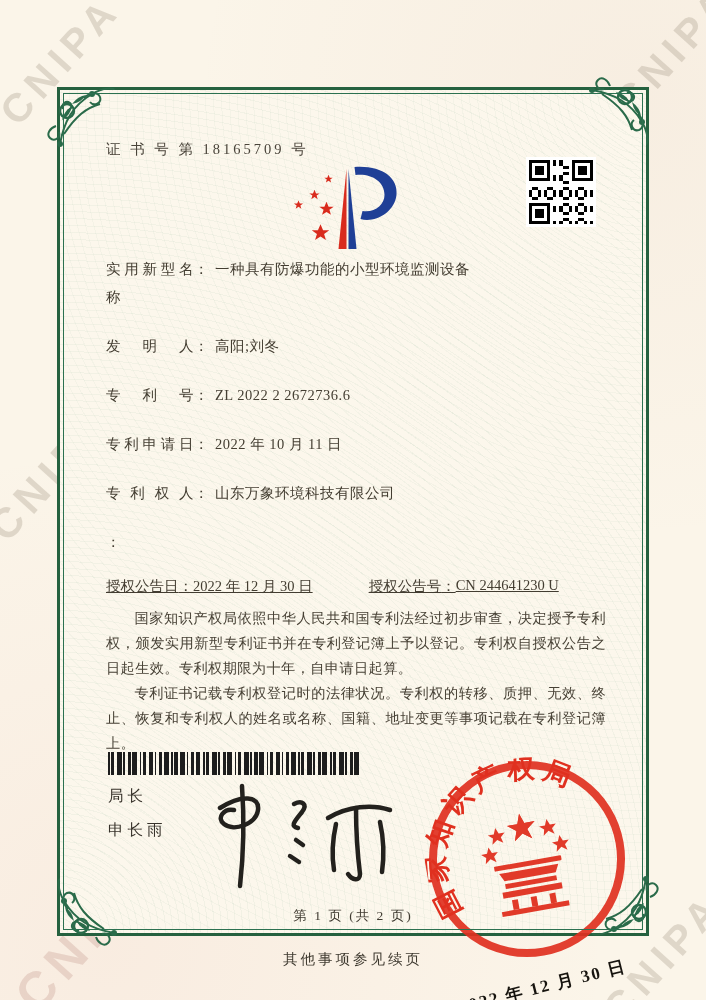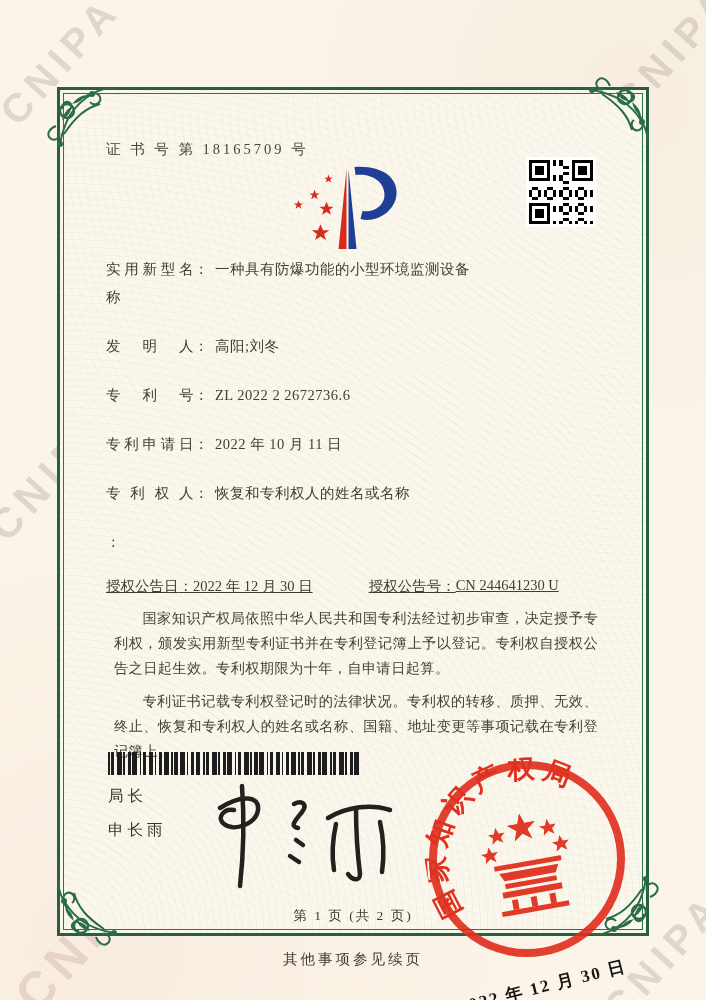--- a/index.html
+++ b/index.html
@@ -47,21 +47,21 @@
      letter-spacing:0.5px;color:#433d31;}
   .flabel{display:inline-block;width:88px;text-align:justify;text-align-last:justify;
      flex:none;}
   .fcolon{flex:none;margin-right:6px;}
   .fvalue{flex:1;}
   .grant-row{display:flex;font-size:14.5px;margin-bottom:10px;color:#433d31;}
   .grant-pair{display:flex;text-decoration:underline;}
   .grant-pair.second{margin-left:56px;}
   .paras{font-size:14.2px;line-height:25px;color:#474135;text-align:justify;
      letter-spacing:0.4px;}
-  .paras p{margin:8px;text-indent:2em;}
+  .paras p{margin:0;text-indent:2em;}
   .barcode{position:absolute;left:48px;top:662px;height:23px;display:flex;align-items:stretch;}
   .barcode .bar{background:#1d1d1d;}
   .officer{position:absolute;left:48px;top:696px;font-size:15.5px;letter-spacing:4px;color:#37322a;}
   .officer div{margin-bottom:13px;}
   .signature{position:absolute;left:130px;top:688px;}
   .seal{position:absolute;left:366px;top:668px;width:202px;height:202px;transform:rotate(-10deg);}
   .seal svg{display:block;}
   .seal-date{position:absolute;left:8px;top:218px;font-size:17px;font-weight:bold;
      color:#17140f;letter-spacing:2px;transform:rotate(-4deg);white-space:nowrap;}
   .pageno{position:absolute;left:0;right:0;bottom:8px;text-align:center;
@@ -279,21 +279,21 @@
           <span class="fvalue">ZL 2022 2 2672736.6</span>
       </div>
       <div class="frow">
         <span class="flabel">专利申请日</span>
           <span class="fcolon">：</span>
           <span class="fvalue">2022 年 10 月 11 日</span>
       </div>
       <div class="frow">
         <span class="flabel">专利权人</span>
           <span class="fcolon">：</span>
-          <span class="fvalue">恢复和专利权人的姓名或名称</span>
+          <span class="fvalue">山东万象环境科技有限公司</span>
       </div>
       <div class="frow">
           <span class="fcolon">：</span>
       </div>
 
       <div class="grant-row">
         <span class="grant-pair">
           <span>授权公告日</span>
             <span>：</span>
             <span>2022 年 12 月 30 日</span>

